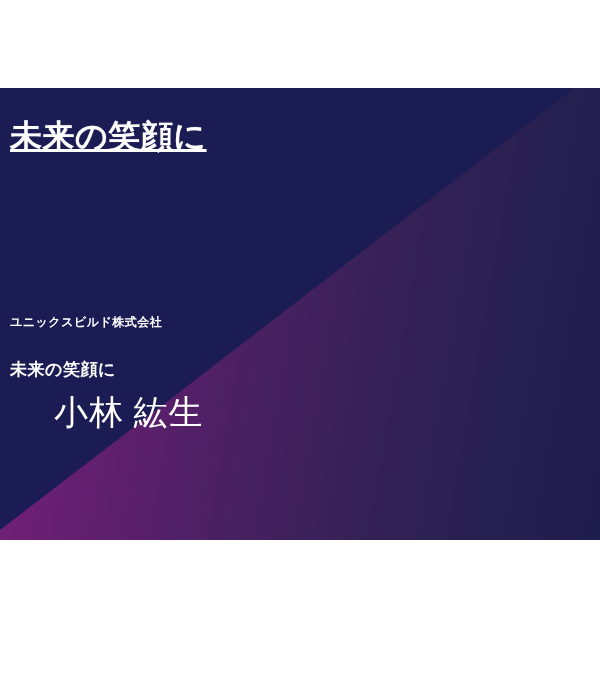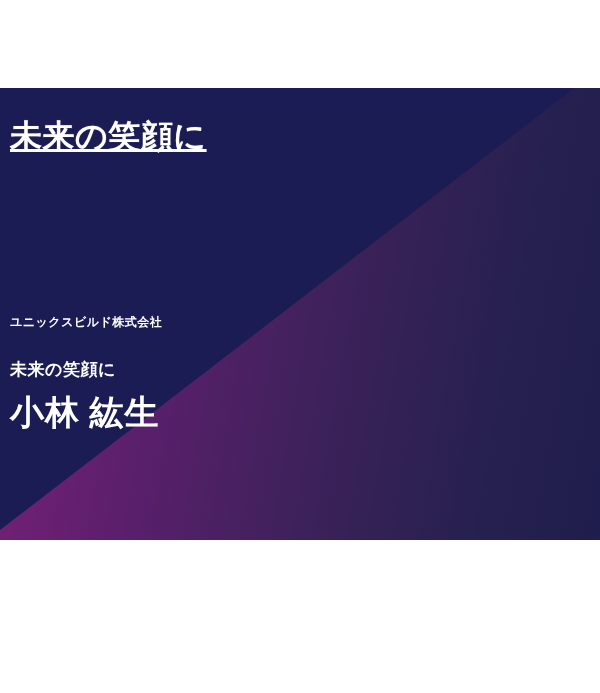--- a/index.html
+++ b/index.html
@@ -75,22 +75,23 @@
   }
   #role {
     top: 273px;
     font-size: 17px;
     font-weight: bold;
     letter-spacing: 0.5px;
   }
   #person {
     top: 308px;
     font-size: 34px;
-    font-weight: bold;
+    font-weight: normal;
     letter-spacing: 1px;
+    margin-left: 44px;
   }
 </style>
 </head>
 <body>
 
 <div id="banner">
   <div id="wedge"></div>
 
   <div id="banner-inner">
     <div class="headline" id="headline-1">未来の笑顔に</div>

